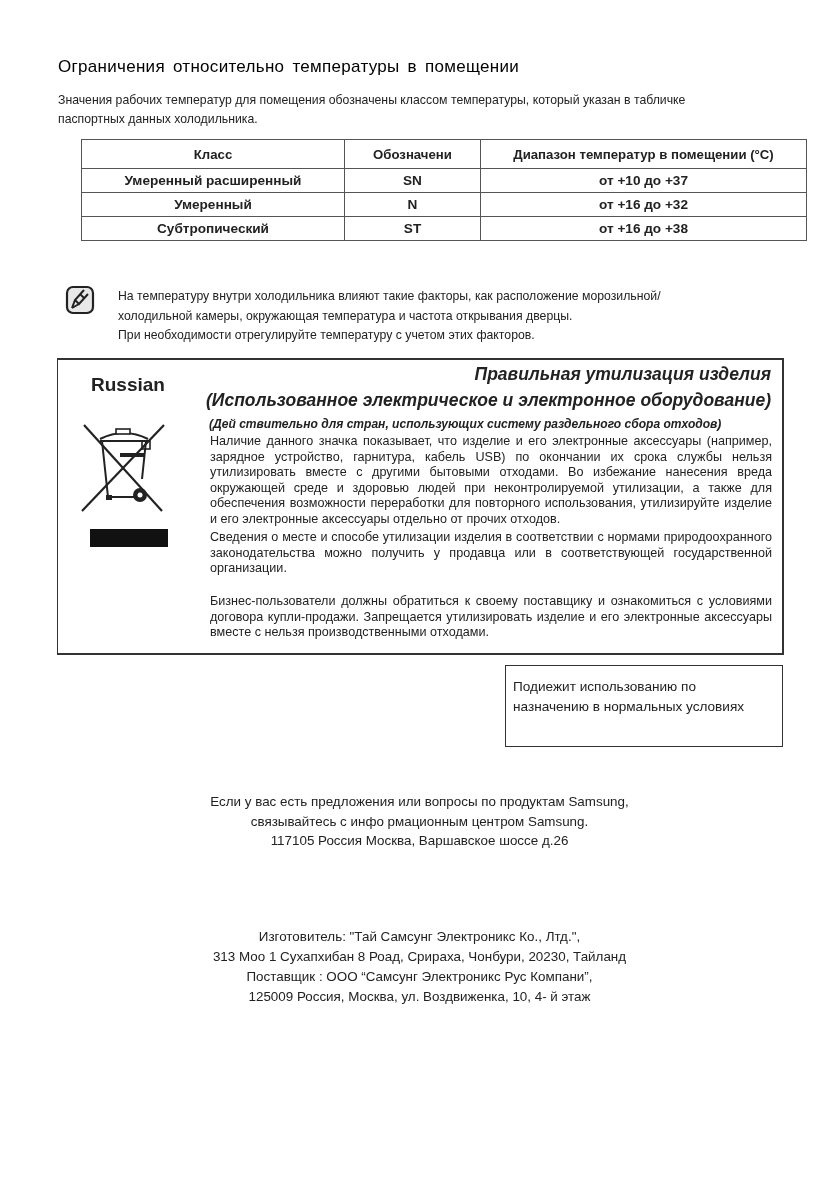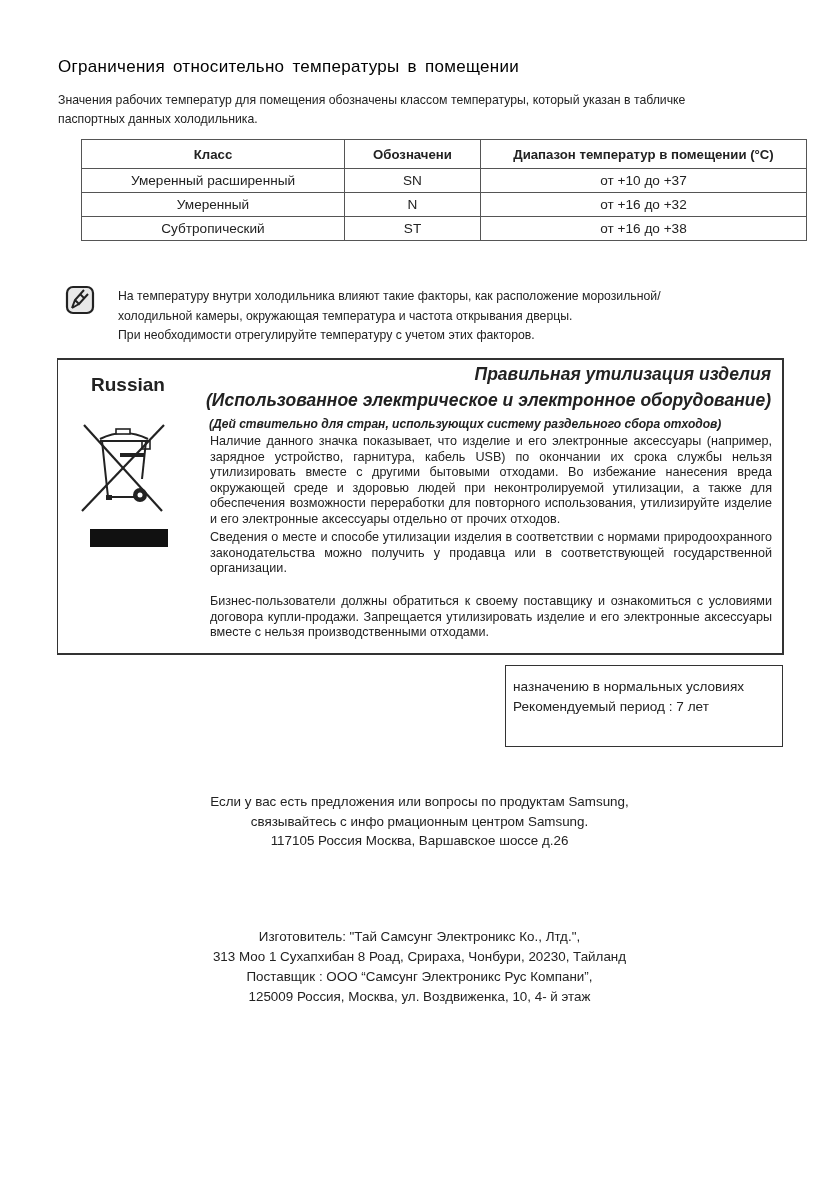--- a/index.html
+++ b/index.html
@@ -4,21 +4,21 @@
 <style>
   html, body { margin: 0; padding: 0; background: #ffffff; }
   body { width: 839px; height: 1191px; position: relative; overflow: hidden;
          font-family: "Liberation Sans", sans-serif; color: #1a1a1a; }
   .abs { position: absolute; }
 
   #title { left: 58px; top: 57px; font-size: 17px; letter-spacing: 0.3px; word-spacing: 3px; color: #000000; }
   #intro { left: 58px; top: 90px; width: 730px; font-size: 13.2px; line-height: 19px; color: #222; transform: scaleX(0.93); transform-origin: left top; }
 
   #temp-table { left: 57px; top: 139px; width: 726px; border-collapse: collapse; font-size: 13.6px; margin-left: 24px; }
-  #temp-table th, #temp-table td { border: 1px solid #555; text-align: center; height: 23px; padding: 0; color: #222; }
+  #temp-table th, #temp-table td { border: 1px solid #555; text-align: center; height: 23px; padding: 0; color: #222; font-weight: bold; }
   #temp-table th { font-weight: bold; height: 28px; font-size: 13.2px; }
   #temp-table tr { border-left: 1.5px solid #333; }
   #temp-table { border: 1.5px solid #333; }
 
   #note-icon { left: 65px; top: 285px; width: 30px; height: 30px; }
   #note-text { left: 118px; top: 286px; font-size: 13.2px; line-height: 19.5px; color: #222; transform: scaleX(0.93); transform-origin: left top; white-space: nowrap; }
 
   #weee-box { left: 57px; top: 358px; width: 724px; height: 293px; border: 2px solid #333; border-left-width: 1.5px; }
   #weee-lang { left: 91px; top: 374px; font-size: 19px; font-weight: bold; color: #222; }
   #weee-bin { left: 78px; top: 419px; width: 92px; height: 98px; }
@@ -106,22 +106,22 @@
 <div id="weee-bar" class="abs"></div>
 <div id="weee-h1" class="abs">Правильная утилизация изделия</div>
 <div id="weee-h2" class="abs">(Использованное электрическое и электронное оборудование)</div>
 <div id="weee-h3" class="abs">(Дей ствительно для стран, использующих систему раздельного сбора отходов)</div>
 <div id="weee-p1" class="abs weee-p">Наличие данного значка показывает, что изделие и его электронные аксессуары (например, зарядное устройство, гарнитура, кабель USB) по окончании их срока службы нельзя утилизировать вместе с другими бытовыми отходами. Во избежание нанесения вреда окружающей среде и здоровью людей при неконтролируемой утилизации, а также для обеспечения возможности переработки для повторного использования, утилизируйте изделие и его электронные аксессуары отдельно от прочих отходов.</div>
 <div id="weee-p2" class="abs weee-p">Сведения о месте и способе утилизации изделия в соответствии с нормами природоохранного законодательства можно получить у продавца или в соответствующей государственной организации.</div>
 <div id="weee-p3" class="abs weee-p">Бизнес-пользователи должны обратиться к своему поставщику и ознакомиться с условиями договора купли-продажи. Запрещается утилизировать изделие и его электронные аксессуары вместе с нельзя производственными отходами.</div>
 
 <div id="service-box" class="abs"></div>
 <div id="service-text" class="abs">
+  <div>Подиежит использованию по</div>
   <div>назначению в нормальных условиях</div>
-  <div>Рекомендуемый период : 7 лет</div>
 </div>
 
 <div id="contact" class="abs">
   <div>Если у вас есть предложения или вопросы по продуктам Samsung,</div>
   <div>связывайтесь с инфо рмационным  центром Samsung.</div>
   <div>117105  Россия  Москва, Варшавское шоссе д.26</div>
 </div>
 
 <div id="maker" class="abs">
   <div>Изготовитель:  "Тай Самсунг Электроникс Ко., Лтд.",</div>

